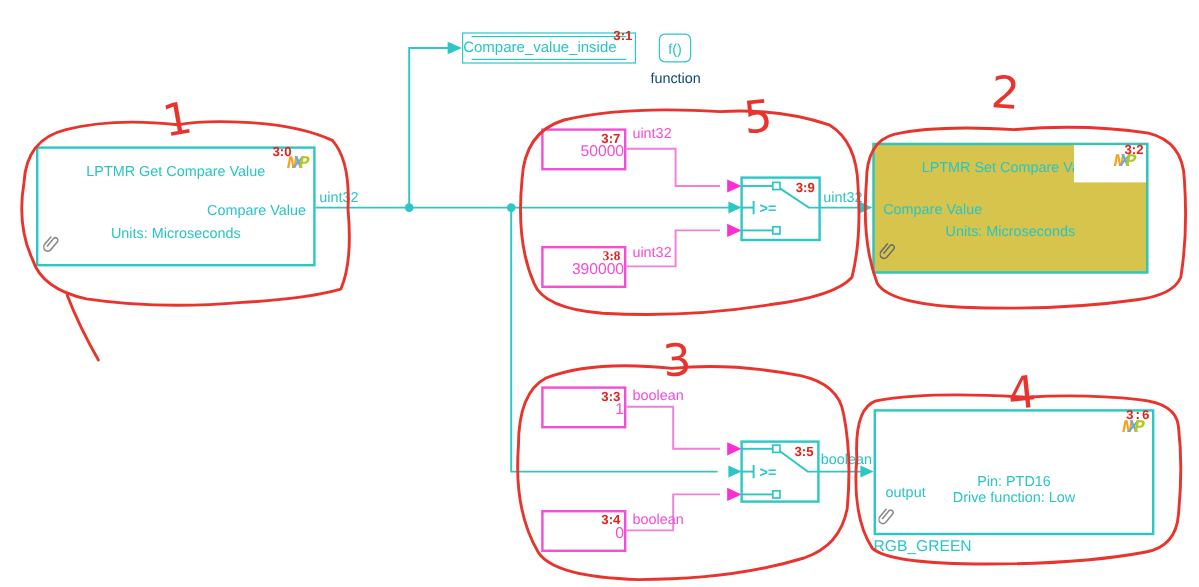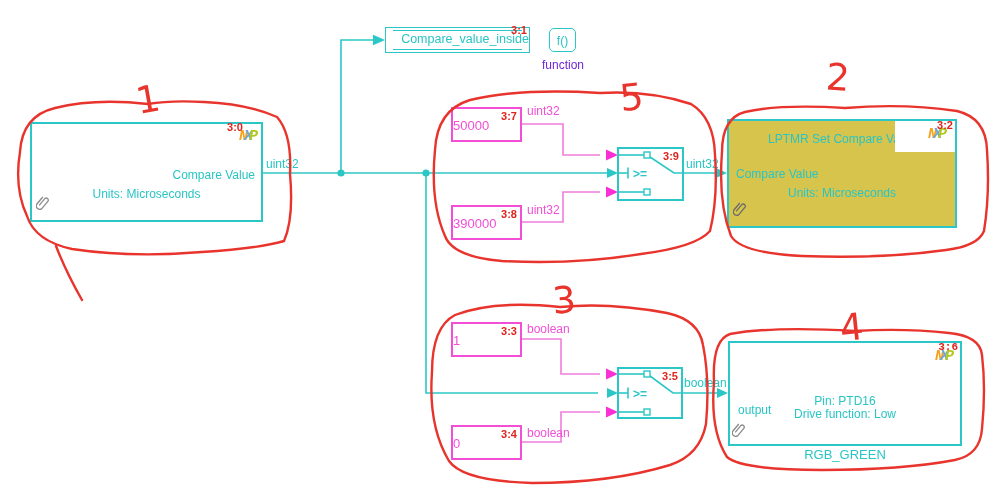--- a/index.html
+++ b/index.html
@@ -13,57 +13,58 @@
             font-size:12px;z-index:2;box-sizing:border-box;}
   .sl-block.olive{background:#d6c44c;}
   .blk-title{position:absolute;left:0;right:0;text-align:center;white-space:nowrap;}
   .lbl{position:absolute;white-space:nowrap;}
   .center{left:0;right:0;text-align:center;}
   .tag{position:absolute;color:#e0231c;font-weight:bold;font-size:11px;z-index:4;}
 
   
   .const{position:absolute;width:71px;height:35px;border:2px solid #f24ed6;background:#fff;
          color:#f24ed6;z-index:2;box-sizing:border-box;}
-  .const .val{position:absolute;left:0;right:0;top:9px;text-align:left;font-size:13px;}
+  .const .val{position:absolute;left:0;right:0;top:9px;text-align:right;font-size:13px;}
 
   
   .sig{position:absolute;font-size:12px;z-index:6;white-space:nowrap;}
   .sig.teal{color:#29c5c5;} .sig.mag{color:#f24ed6;}
 
   
   .goto{position:absolute;left:385px;top:27px;width:145px;height:26px;border:1.6px solid #2bc7c6;
         background:#fff;color:#29c5c5;z-index:2;box-sizing:border-box;}
-  .goto-text{position:absolute;left:0;right:0;top:4px;text-align:right;font-size:12.5px;white-space:nowrap;}
+  .goto-text{position:absolute;left:0;right:0;top:4px;text-align:left;font-size:12.5px;white-space:nowrap;}
   .goto-line{position:absolute;left:7px;right:7px;height:0;border-top:1.6px solid #2bc7c6;}
 
   
   .fcn{position:absolute;left:549px;top:28px;width:27px;height:24px;border:1.6px solid #2bc7c6;
        border-radius:5px;background:#fff;color:#29c5c5;font-size:12px;text-align:center;
        line-height:24px;z-index:2;box-sizing:border-box;}
   .fcn-caption{position:absolute;left:527px;top:58px;width:72px;text-align:center;
-               color:#6d28d9;font-size:12px;z-index:2;}
+               color:#0c4a6e;font-size:12px;z-index:2;}
 
   
   .nxp{position:absolute;font-weight:bold;font-style:italic;font-size:15px;letter-spacing:-4px;
        line-height:22px;z-index:3;font-family:Liberation Mono, monospace;}
   .nxp .n{color:#f6a21d;} .nxp .x{color:#6fa7d5;} .nxp .p{color:#b3c81e;}
   .logo-box{position:absolute;right:0;top:0;width:60px;height:31px;background:#fff;z-index:2;}
 
   .clip{position:absolute;left:4px;bottom:5px;z-index:3;}
 
   .svgtag{fill:#e0231c;font-weight:bold;font-size:11px;font-family:"Liberation Sans",sans-serif;}
   .crit{fill:#2bc7c6;font-weight:bold;font-size:12px;font-family:"Liberation Sans",sans-serif;}
   .annonum{fill:#e8342c;font-size:37px;font-family:"DejaVu Sans",sans-serif;}
 </style>
 </head>
 <body>
 
 <div id="canvas">
 
   <div class="sl-block" style="left:30px;top:122px;width:233px;height:100px;">
+    <div class="blk-title" style="top:12px;">LPTMR Get Compare Value</div>
     <span class="nxp" style="right:7px;top:2px;"><span class="n">N</span><span class="x">X</span><span class="p">P</span></span>
     <span class="tag" style="right:18px;top:-3px;">3:0</span>
     <div class="lbl" style="right:6px;top:44px;">Compare Value</div>
     <div class="lbl center" style="top:63px;">Units: Microseconds</div>
     <span class="clip">
       <svg width="13" height="16" viewBox="0 0 13 16">
           <path d="M3.2,9.4 L8.8,2.6 A2.1,2.1 0 0 1 12,5.2 L6,12.4 A3.4,3.4 0 0 1 0.9,8.0 L6.8,1.0" fill="none" stroke="#8a8a8a" stroke-width="1.3"></path>
         </svg>
     </span>
   </div>
@@ -81,21 +82,21 @@
   </div>
   <div class="fcn-caption">function</div>
 
   <div class="const" style="left:451px;top:107px;">
     <span class="tag" style="right:3px;top:1px;">3:7</span>
     <div class="val">50000</div>
   </div>
   <div class="sig mag" style="left:527px;top:104px;">uint32</div>
 
   <div class="const" style="left:451px;top:205px;">
-    <span class="tag" style="right:3px;top:1px;">3:8</span>
+    <span class="tag" style="right:3px;top:1px;font-family:Liberation Serif, serif;">3:8</span>
     <div class="val">390000</div>
   </div>
   <div class="sig mag" style="left:527px;top:203px;">uint32</div>
 
   <div class="sl-block olive" style="left:727px;top:119px;width:230px;height:109px;">
     <div class="logo-box"></div>
     <div class="blk-title" style="top:11px;">LPTMR Set Compare Value</div>
     <span class="nxp" style="right:12px;top:3px;"><span class="n">N</span><span class="x">X</span><span class="p">P</span></span>
     <span class="tag" style="right:2px;top:-2px;">3:2</span>
     <div class="lbl" style="left:7px;top:46px;">Compare Value</div>
@@ -124,21 +125,21 @@
     <span class="tag" style="right:2px;top:-2px;font-family:Liberation Mono, monospace;">3:6</span>
     <div class="lbl" style="left:8px;top:60px;">output</div>
     <div class="lbl center" style="top:51px;">Pin: PTD16</div>
     <div class="lbl center" style="top:64px;">Drive function: Low</div>
     <span class="clip" style="left:2px;bottom:2px;">
       <svg width="13" height="16" viewBox="0 0 13 16">
           <path d="M3.2,9.4 L8.8,2.6 A2.1,2.1 0 0 1 12,5.2 L6,12.4 A3.4,3.4 0 0 1 0.9,8.0 L6.8,1.0" fill="none" stroke="#8a8a8a" stroke-width="1.3"></path>
         </svg>
     </span>
   </div>
-  <div class="sig teal" style="left:728px;top:447px;width:234px;text-align:center;font-size:13px;">RGB_GREEN</div>
+  <div class="sig teal" style="left:728px;top:447px;width:234px;text-align:left;font-size:13px;">RGB_GREEN</div>
 
   <svg id="wires" class="layer" width="999" height="489">
 
     <g stroke="#2bc7c6" stroke-width="1.6" fill="none">
       <path d="M263,173 H608"></path>
       <path d="M341,173 V40 H374"></path>
       <path d="M426,173 V393 H598"></path>
       <path d="M683,173 H717"></path>
       <path d="M682,393 H718"></path>
     </g>

